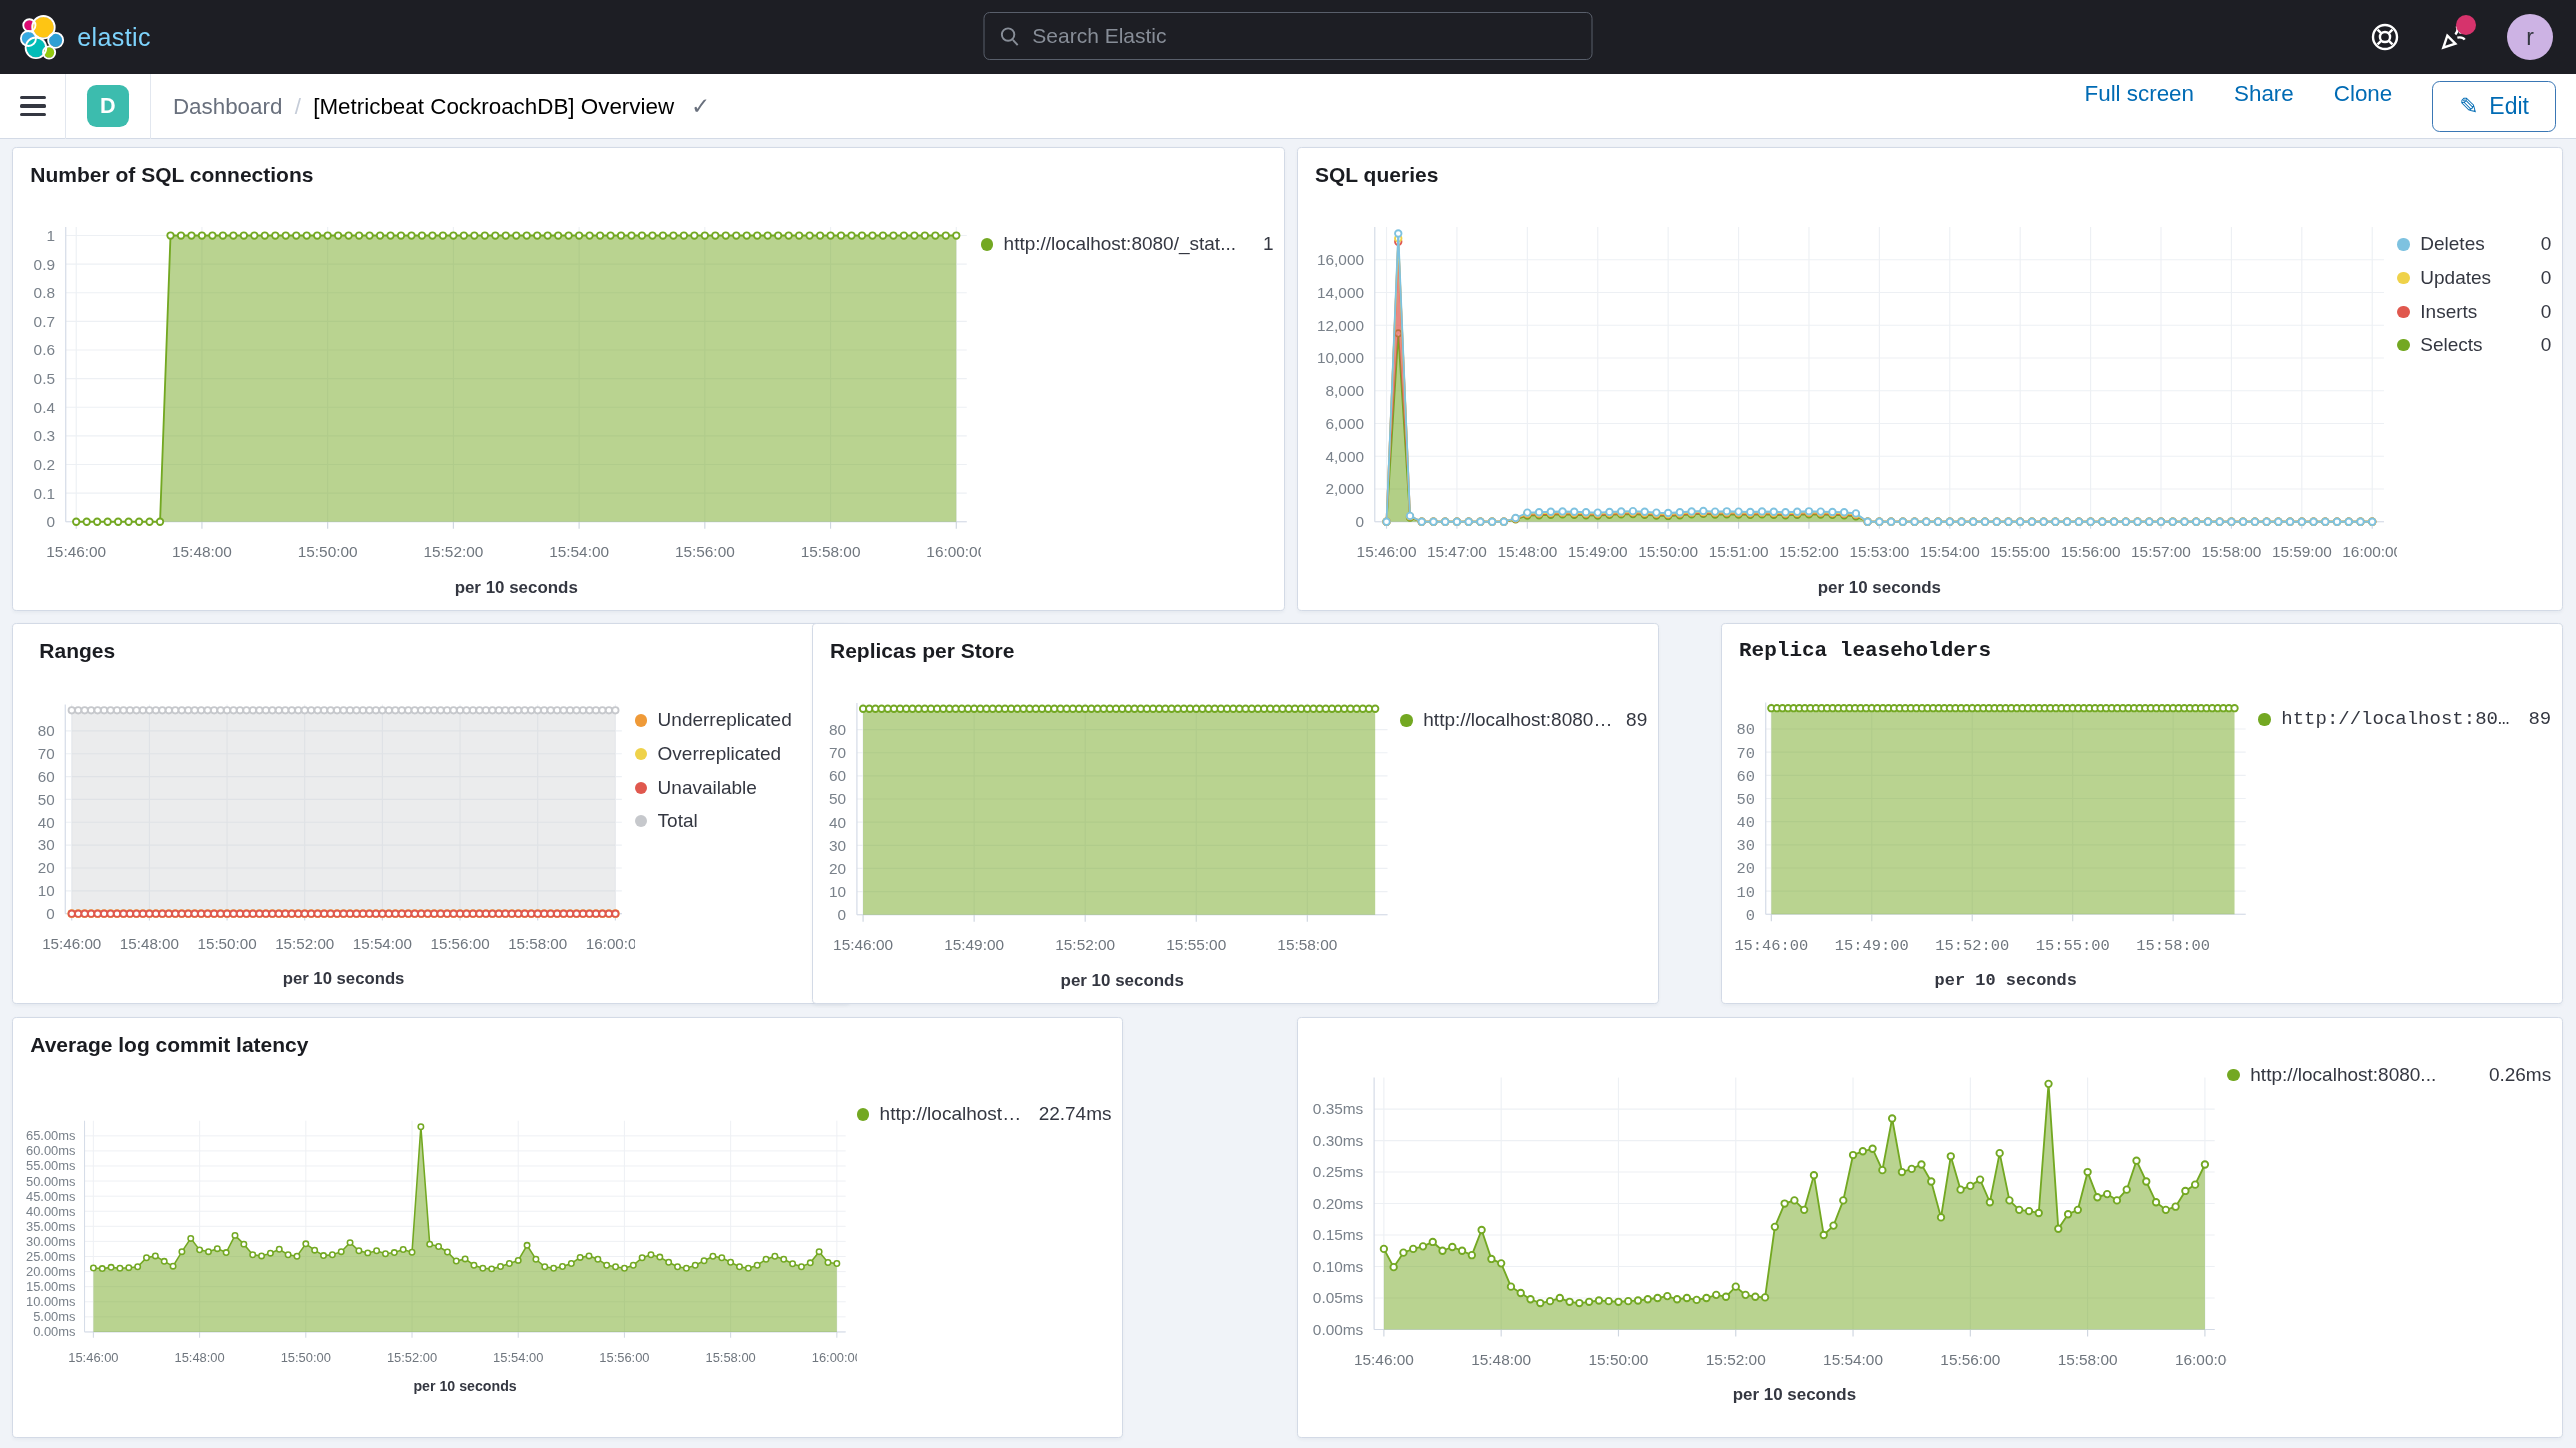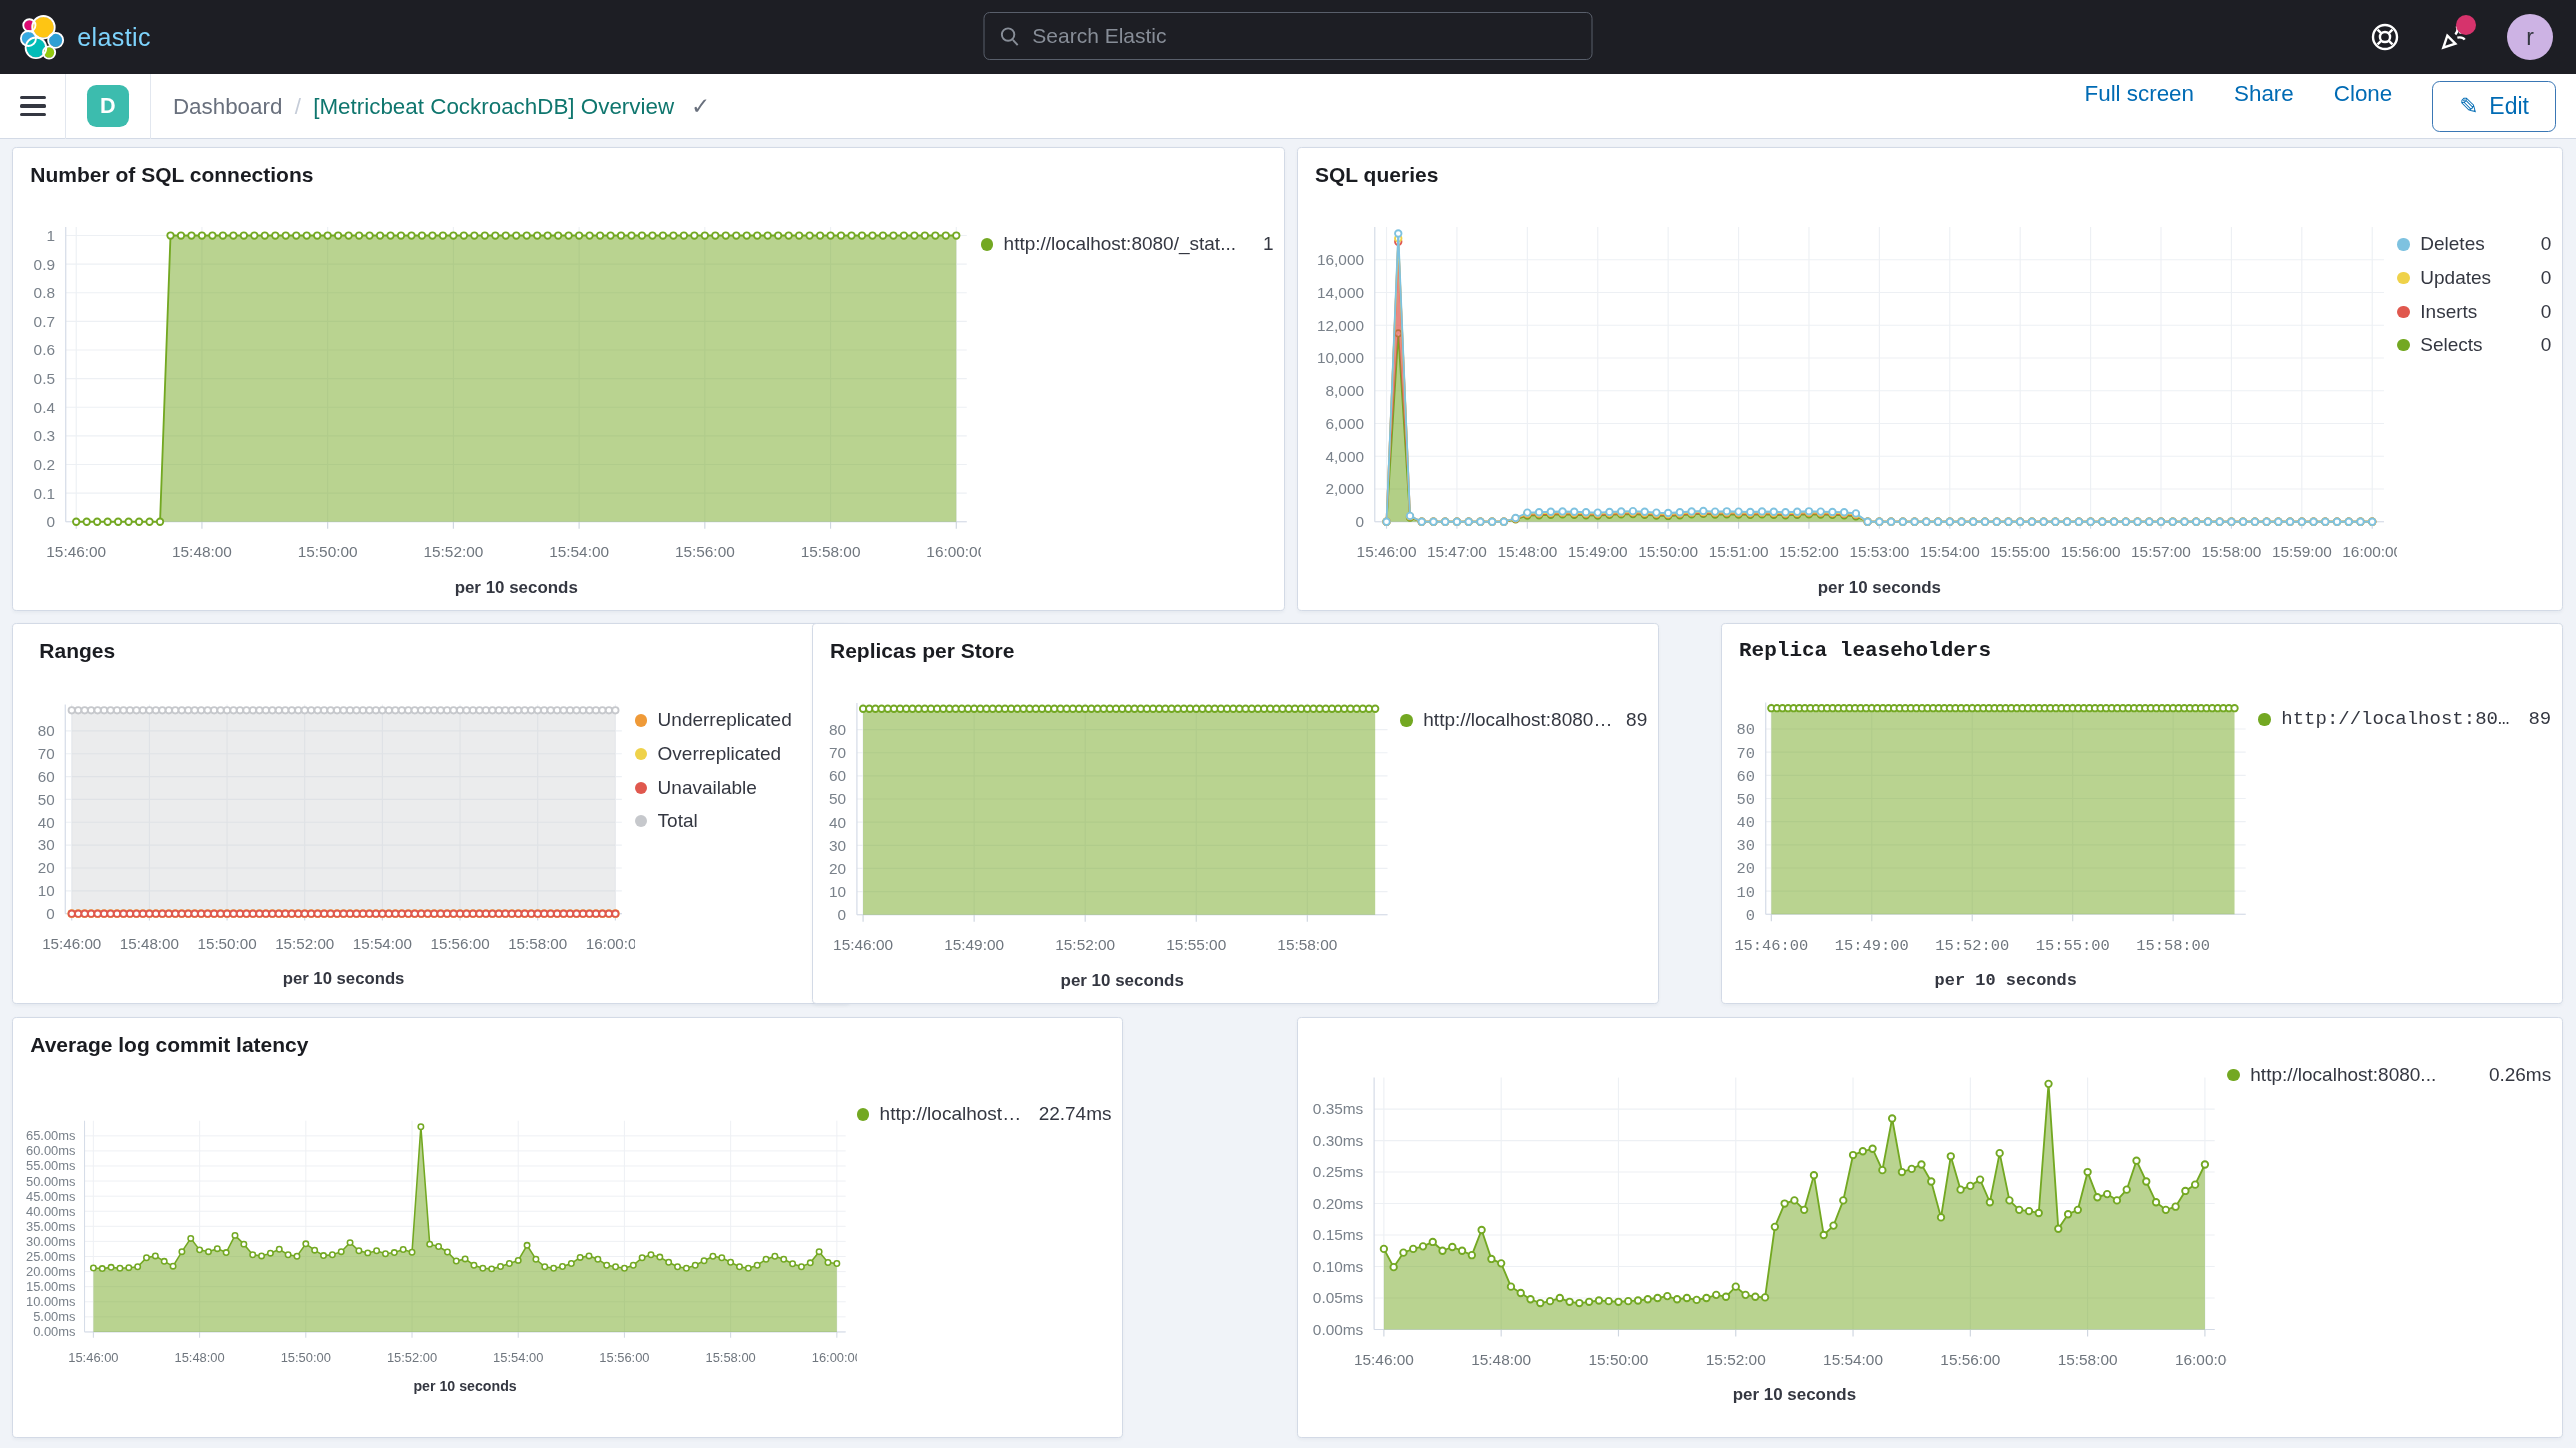--- a/index.html
+++ b/index.html
@@ -31,21 +31,21 @@
   .toolbar { position:absolute; left:0; top:74px; width:2576px; height:65px; background:#ffffff;
     border-bottom:0.8px solid #d3dae6; display:flex; align-items:center; }
   .hamburger { width:26px; display:flex; flex-direction:column; gap:5.4px; margin:0 18.5px 0 20px; cursor:pointer; }
   .hamburger i { display:block; height:3.1px; background:#343741; border-radius:1.5px; }
   .vdiv { width:0.8px; height:65px; background:#e2e7ef; }
   .app-badge { width:42px; height:42px; border-radius:9.3px; background:#3cbcae; color:#ffffff;
     font-weight:700; font-size:21.6px; display:flex; align-items:center; justify-content:center; margin:0 21.6px; }
   .breadcrumb { display:flex; align-items:flex-end; gap:12.3px; font-size:22.4px; }
   .breadcrumb a { color:#69707d; text-decoration:none; cursor:pointer; }
   .breadcrumb .sep { color:#c5ccd8; }
-  .breadcrumb .btitle { color:#0f766e; font-weight:500; }
+  .breadcrumb .btitle { color:#000000; font-weight:500; }
   .breadcrumb .bcheck { color:#69707d; font-size:23px; margin-left:4.6px; cursor:pointer; }
   .toolbar-actions { margin-left:auto; display:flex; align-items:flex-start; gap:40px; padding-right:20px; }
   .toolbar-actions a { color:#006bb4; font-size:22.4px; text-decoration:none; cursor:pointer; }
   .edit-btn { display:flex; align-items:center; gap:10.8px; border:0.8px solid #3a77b5; background:#ffffff;
     color:#006bb4; border-radius:7.7px; height:51px; padding:0 26px; font-size:23px;
     font-family:"Liberation Sans", sans-serif; cursor:pointer; }
 
   
   .panel { position:absolute; background:#ffffff; border:0.8px solid #d3dae6; border-radius:4.6px;
     box-shadow:0 1.5px 3.1px rgba(60,70,90,.05); display:flex; flex-direction:column; }

